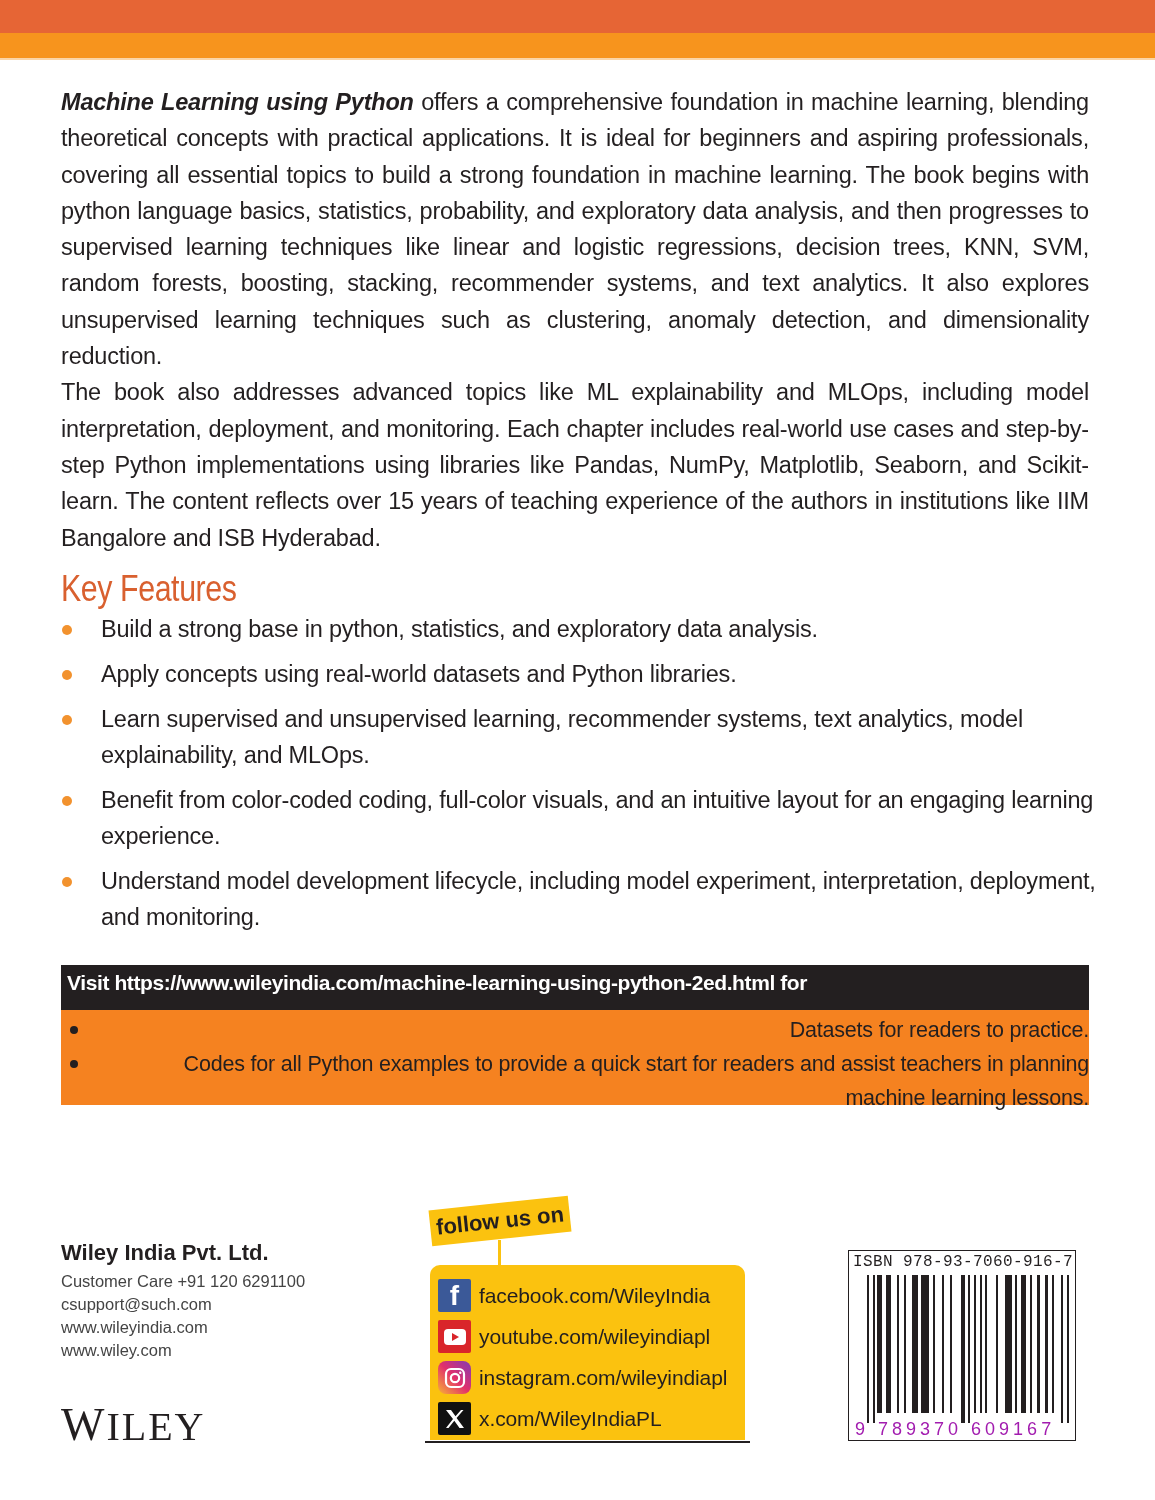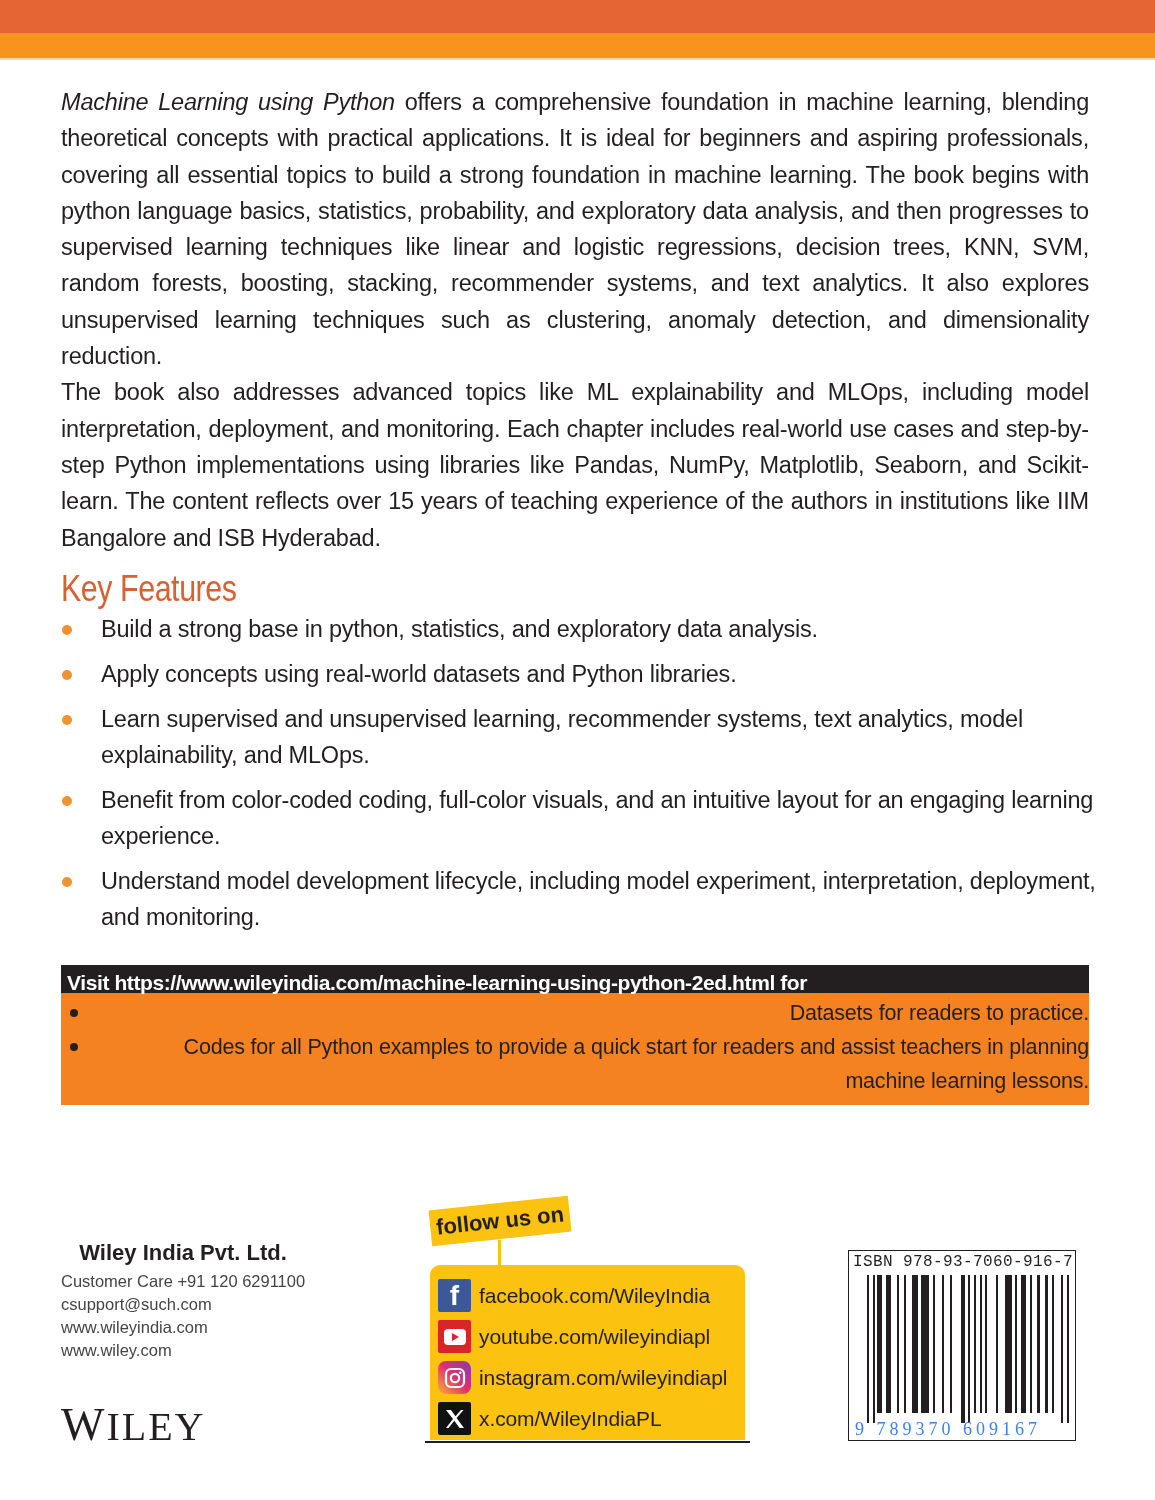--- a/index.html
+++ b/index.html
@@ -5,38 +5,38 @@
   * { box-sizing: border-box; margin: 0; padding: 0; }
   html, body { width: 1155px; height: 1500px; background: #ffffff; overflow: hidden; }
   body { position: relative; font-family: "Liberation Sans", sans-serif; color: #231f20; }
 
   .band-top { position: absolute; left: 0; top: 0; width: 1155px; height: 33px; background: #e66535; }
   .band-bottom { position: absolute; left: 0; top: 33px; width: 1155px; height: 27px; background: #f7941d; border-bottom: 2px solid #fbd5a6; }
 
   .desc { position: absolute; left: 61px; top: 84px; width: 1028px;
           font-size: 23.5px; line-height: 36.3px; text-align: justify; color: #231f20; letter-spacing: -0.2px; }
   .desc p { margin: 0; }
-  .desc .title-em { font-style: italic; font-weight: normal; margin-top: 40px; }
+  .desc .title-em { font-style: italic; font-weight: bold; margin-top: 40px; }
 
   .kf-heading { position: absolute; left: 61px; top: 568px; font-size: 37px; color: #d9602f;
                 font-family: "Liberation Sans", sans-serif; letter-spacing: -0.5px; transform: scaleX(0.82); transform-origin: left top; }
 
   .kf-list { position: absolute; left: 61px; top: 611px; width: 1040px; list-style: none; }
   .kf-item { position: relative; padding-left: 40px; font-size: 23.5px; line-height: 36px; margin-bottom: 9px; color: #231f20; letter-spacing: -0.2px; }
   .kf-bullet { position: absolute; left: 1px; top: 14px; width: 10px; height: 10px; border-radius: 50%; background: #f2922e; }
 
   .visit-box { position: absolute; left: 61px; top: 965px; width: 1028px; height: 140px; background: #f58220; }
-  .visit-head { height: 28px; background: #231f20; color: #ffffff; font-weight: bold; font-size: 21px;
+  .visit-head { height: 45px; background: #231f20; color: #ffffff; font-weight: bold; font-size: 21px;
                 line-height: 35px; padding-left: 6px; letter-spacing: -0.4px; }
   .visit-list { list-style: none; padding-top: 3px; }
   .visit-item { position: relative; padding-left: 40px; font-size: 21.5px; line-height: 34px; color: #231f20; letter-spacing: -0.2px; text-align: right; }
   .visit-bullet { position: absolute; left: 9px; top: 13px; width: 8px; height: 8px; border-radius: 50%; background: #231f20; }
 
   .publisher { position: absolute; left: 61px; top: 1240px; }
-  .pub-name { font-size: 22px; font-weight: bold; color: #231f20; margin-bottom: 4px; text-align: center; }
+  .pub-name { font-size: 22px; font-weight: bold; color: #231f20; margin-bottom: 4px; }
   .pub-line { font-size: 16.5px; line-height: 23px; color: #444; }
   .wiley-logo { position: absolute; left: 61px; top: 1398px; font-family: "Liberation Serif", serif;
                 font-size: 44px; letter-spacing: 2px; color: #231f20; }
   .wiley-logo .big { font-size: 46px; }
   .wiley-logo .small { font-size: 40px; }
 
   .follow-tag { position: absolute; left: 430px; top: 1203px; width: 140px; height: 36px; background: #fbc20f;
                 transform: rotate(-6deg); font-size: 22px; font-weight: bold; color: #231f20; text-align: center; line-height: 36px; }
   .follow-stem { position: absolute; left: 498px; top: 1240px; width: 3px; height: 27px; background: #fbc20f; }
   .social-box { position: absolute; left: 430px; top: 1265px; width: 315px; height: 175px; background: #fbc20f;
@@ -46,21 +46,21 @@
   .social-icon { width: 33px; height: 33px; margin-right: 8px; display: flex; align-items: center; justify-content: center; border-radius: 2px; }
   .icon-fb { background: #3b5998; color: #fff; font-weight: bold; font-size: 28px; font-family: "Liberation Sans", sans-serif; align-items: flex-end; }
   .icon-yt { background: #d9252a; }
   .icon-x { background: #111; color: #fff; font-size: 24px; }
   .icon-ig { background: linear-gradient(45deg, #f9b234 0%, #e1306c 50%, #833ab4 100%); border-radius: 8px; }
   .social-text { font-size: 21px; color: #231f20; letter-spacing: -0.1px; }
 
   .barcode { position: absolute; left: 848px; top: 1250px; width: 228px; height: 191px; border: 1.5px solid #231f20; background: #fff; }
   .isbn-top { position: absolute; left: 4px; top: 2px; font-family: "Liberation Mono", monospace; font-size: 16px; letter-spacing: 0.4px; color: #231f20; }
   .bars { position: absolute; left: 18px; top: 24px; width: 210px; height: 148px; }
-  .isbn-bottom { position: absolute; left: 6px; top: 168px; font-family: Liberation Serif, serif; font-size: 18px; letter-spacing: 4px; color: #3b82f6; }
+  .isbn-bottom { position: absolute; left: 6px; top: 168px; font-family: Liberation Sans, sans-serif; font-size: 18px; letter-spacing: 4px; color: #a21caf; }
 </style>
 </head>
 <body>
 
 <div class="band-top"></div>
 <div class="band-bottom"></div>
 
 <div class="desc">
   <p><span class="title-em">Machine Learning using Python</span><span> offers a comprehensive foundation in machine learning, blending theoretical concepts with practical applications. It is ideal for beginners and aspiring professionals, covering all essential topics to build a strong foundation in machine learning. The book begins with python language basics, statistics, probability, and exploratory data analysis, and then progresses to supervised learning techniques like linear and logistic regressions, decision trees, KNN, SVM, random forests, boosting, stacking, recommender systems, and text analytics. It also explores unsupervised learning techniques such as clustering, anomaly detection, and dimensionality reduction.</span></p>
   <p>The book also addresses advanced topics like ML explainability and MLOps, including model interpretation, deployment, and monitoring. Each chapter includes real-world use cases and step-by-step Python implementations using libraries like Pandas, NumPy, Matplotlib, Seaborn, and Scikit-learn. The content reflects over 15 years of teaching experience of the authors in institutions like IIM Bangalore and ISB Hyderabad.</p>

